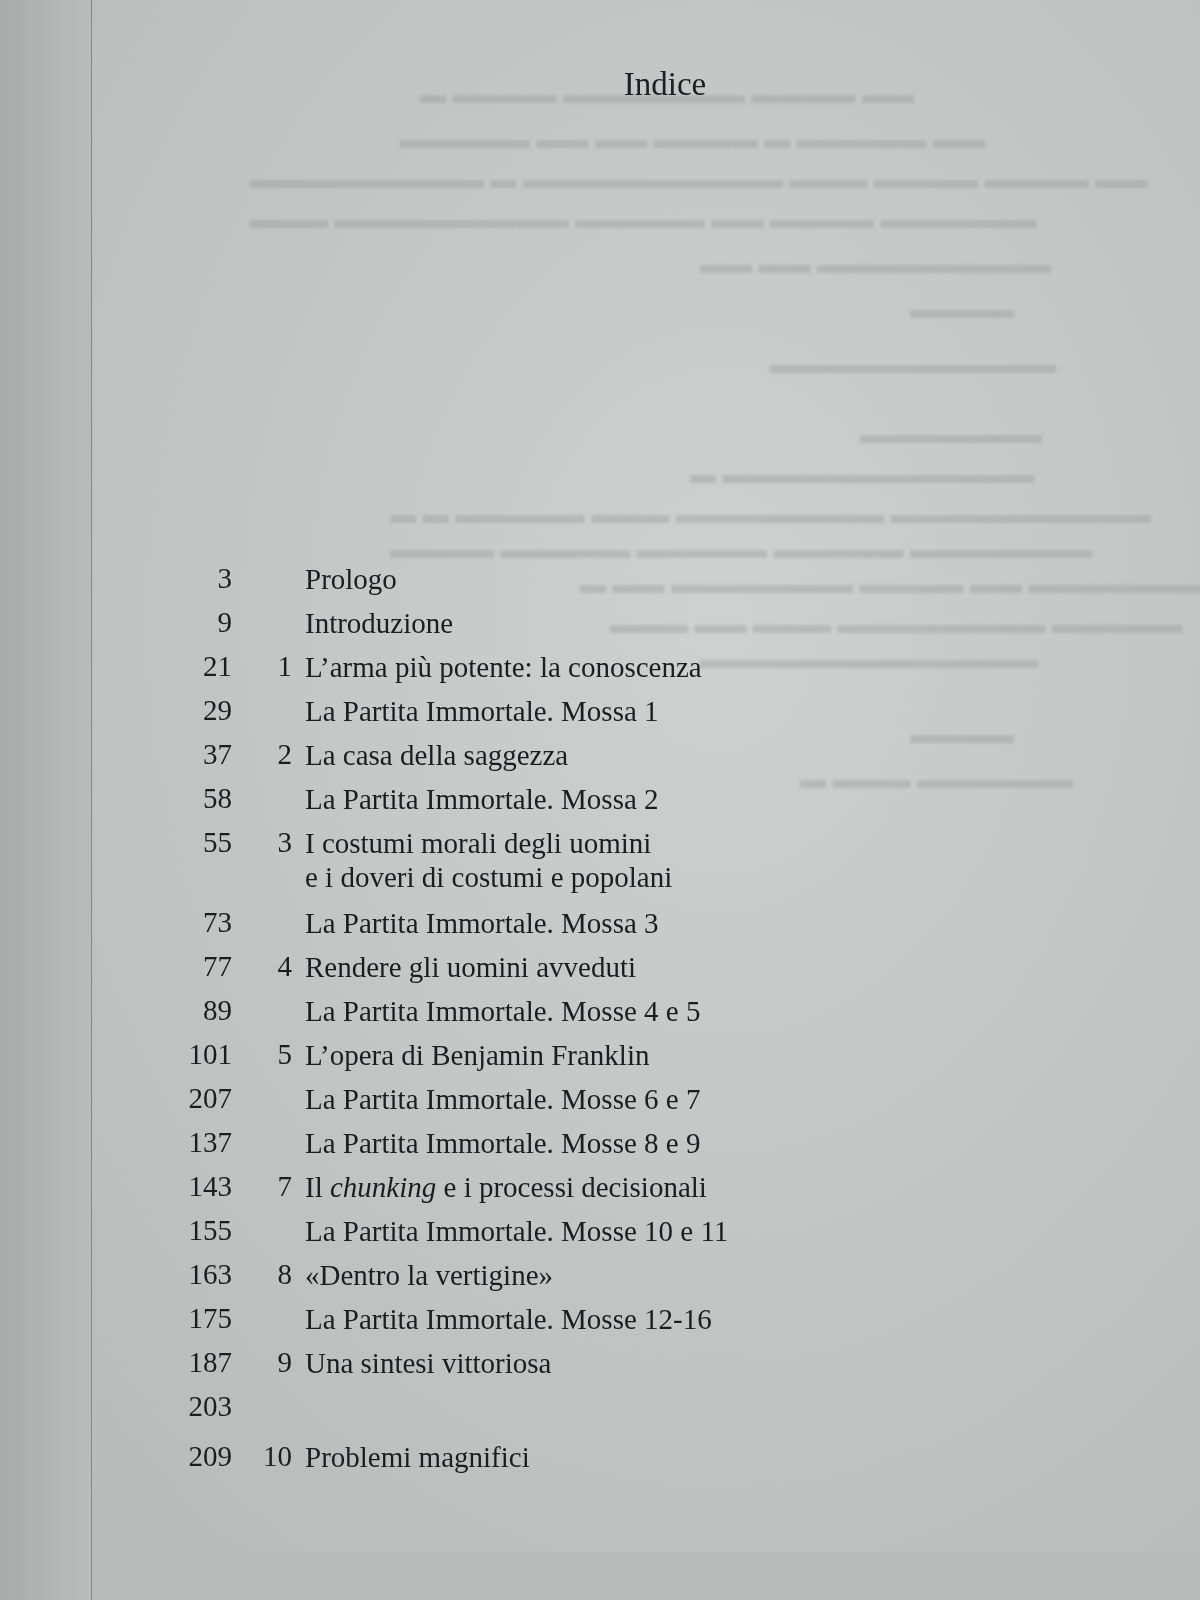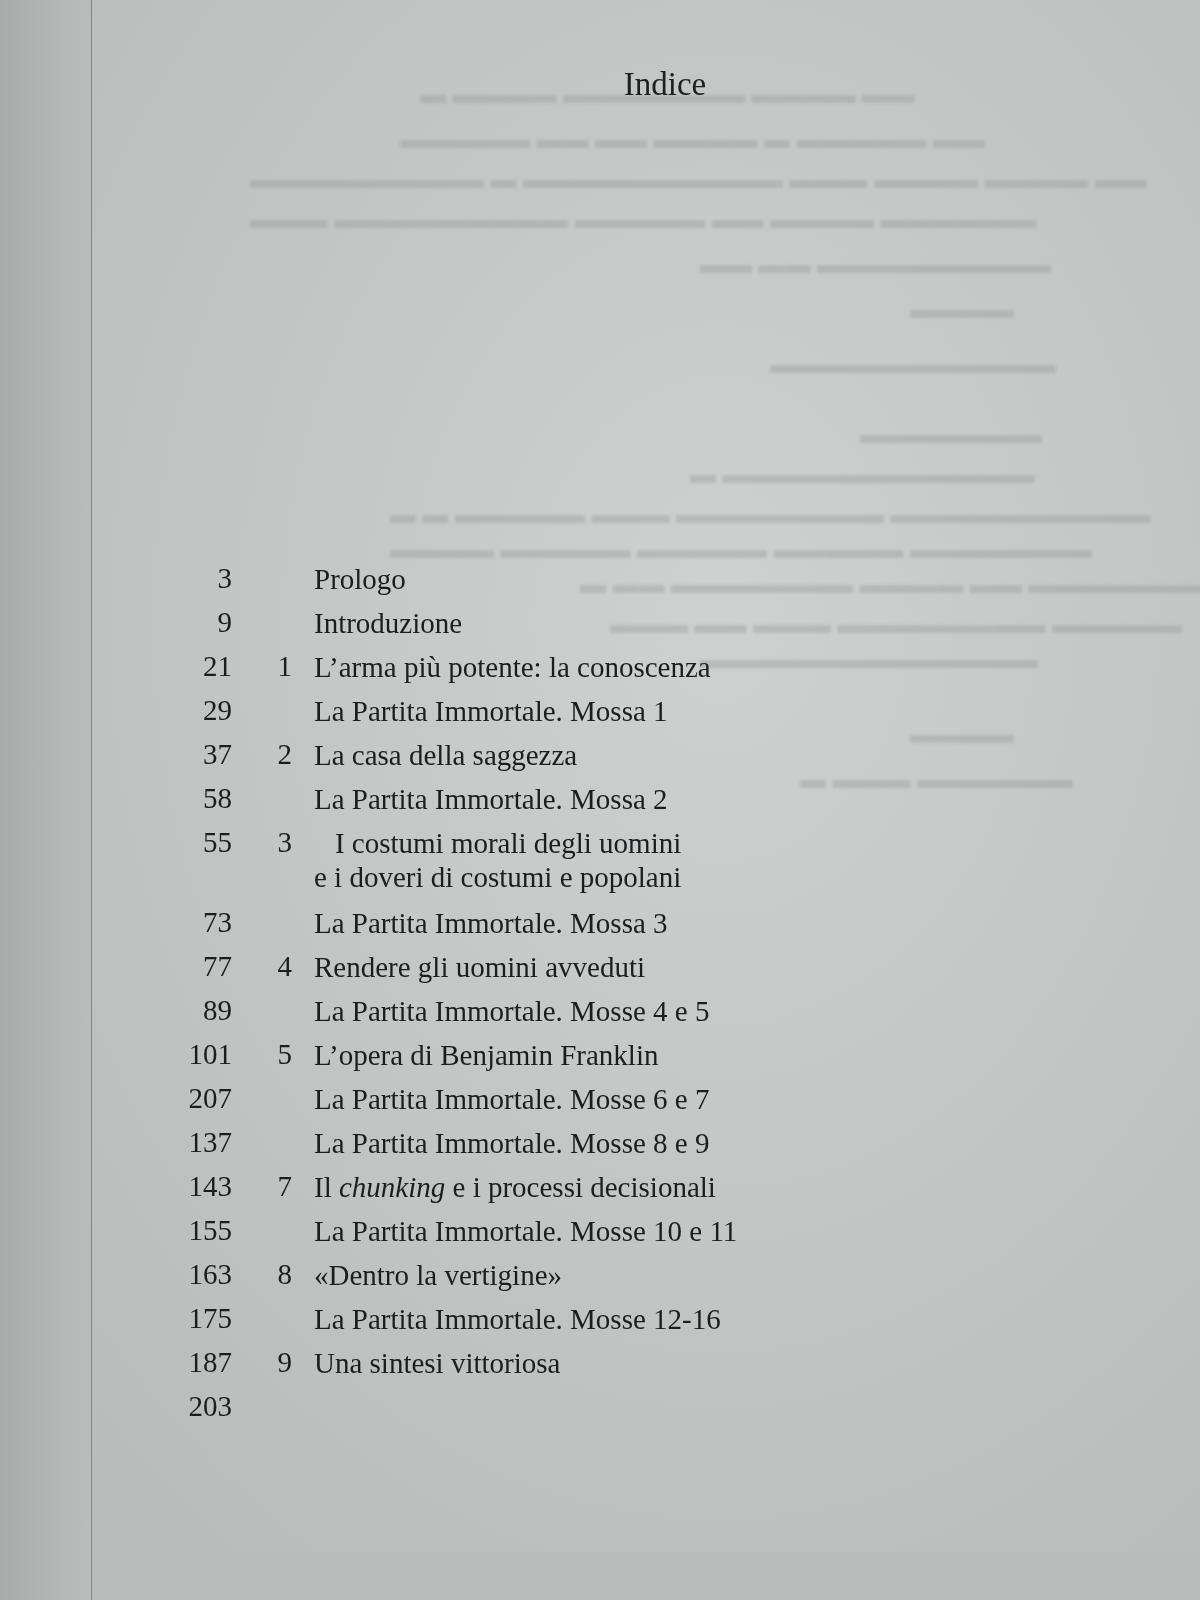--- a/index.html
+++ b/index.html
@@ -27,21 +27,21 @@
     }
     .title {
       position: absolute; left: 0; width: 1330px; top: 66px;
       text-align: center; font-size: 33px; color: #1e1f21;
     }
     .toc { position: absolute; left: 0; top: 562px; width: 1200px; }
     .entry { position: relative; height: 44px; color: #1c1d1f; font-size: 29px; }
     .entry.tall { height: 80px; padding-left: 21px; }
     .pg { position: absolute; right: 968px; top: 0; text-align: right; }
     .ch { position: absolute; right: 908px; top: 0; text-align: right; }
-    .tt { position: absolute; left: 314px; top: 0; line-height: 34px; text-align: right; }
+    .tt { position: absolute; left: 305px; top: 0; line-height: 34px; }
     .tt i { font-style: italic; }
   </style>
 </head>
 <body>
 
 <div class="page">
   <div class="left-strip"></div>
   <div class="gutter-line"></div>
 
   <div class="bleed" style="left:420px;top:80px;">▬▬ ▬▬▬▬ ▬▬▬▬▬▬▬ ▬▬▬▬ ▬</div>
@@ -151,14 +151,19 @@
     </div>
     <div class="entry">
       <span class="pg">187</span>
       <span class="ch">9</span>
       <span class="tt">Una sintesi vittoriosa</span>
     </div>
     <div class="entry">
       <span class="pg">203</span>
       <span class="ch"></span>
     </div>
+    <div class="entry" style="margin-top:6px;">
+      <span class="pg">209</span>
+      <span class="ch">10</span>
+      <span class="tt">Problemi magnifici</span>
+    </div>
   </div>
 </div>
 
 </body></html>

